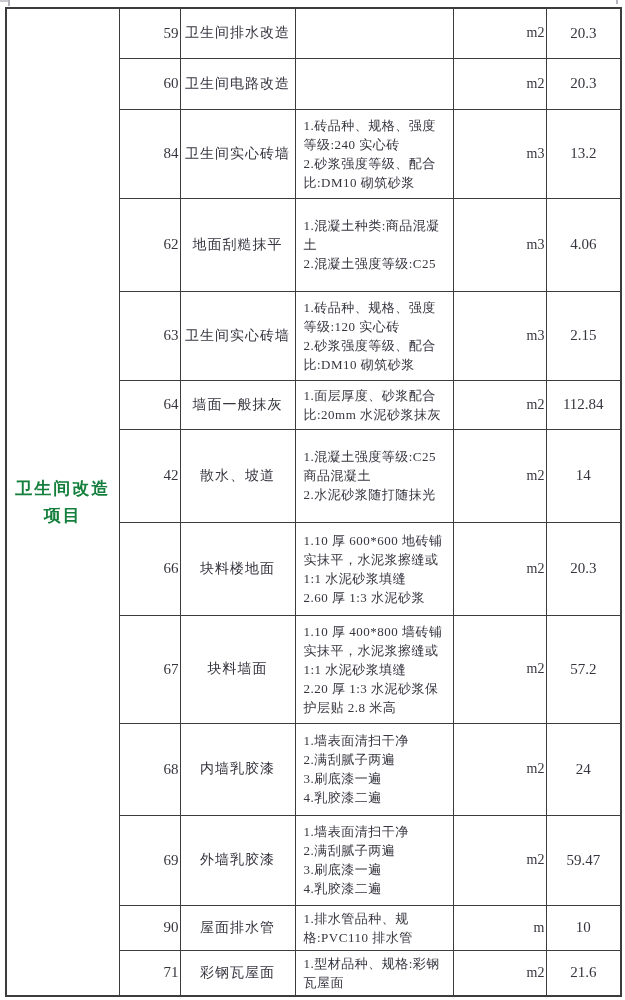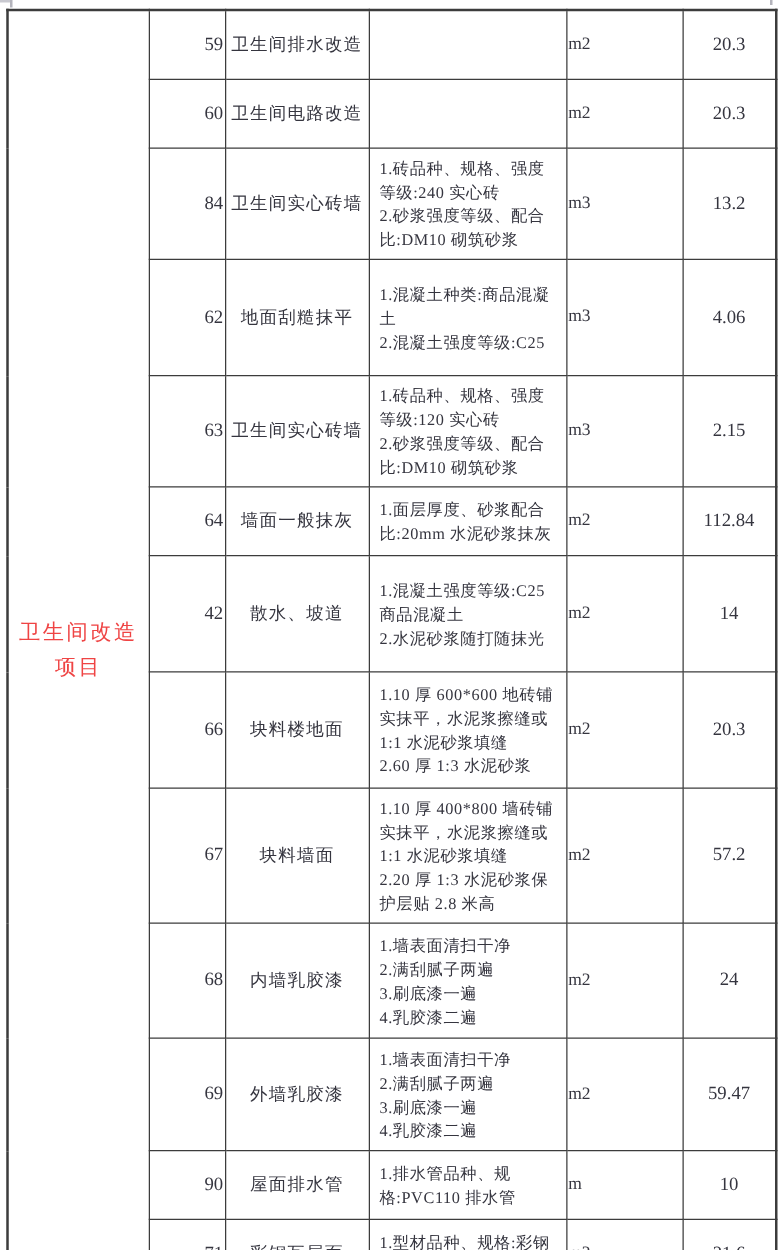--- a/index.html
+++ b/index.html
@@ -29,45 +29,46 @@
   table.boq td{
     border:1px solid #3c3c3c;
     overflow:hidden;
   }
   .cat-cell{
     text-align:center;
     vertical-align:middle;
     font-size:17px;
     letter-spacing:2px;
     line-height:1.6;
-    color:#ef4444;
+    color:#15803d;
+    font-weight:bold;
   }
   .cell-no{
     text-align:right;
     vertical-align:middle;
     font-size:15px;
   }
   .cell-name{
     text-align:center;
     vertical-align:middle;
     font-size:14px;
     letter-spacing:1px;
-    padding:18px 4px;
+    padding:0 4px;
   }
   .cell-desc{
     text-align:left;
     vertical-align:middle;
     font-size:13px;
     line-height:19px;
     padding:3px 6px 3px 8px;
     white-space:pre-line;
     letter-spacing:0.5px;
   }
   .cell-unit{
-    text-align:left;
+    text-align:right;
     vertical-align:middle;
     font-size:14px;
   }
   .cell-qty{
     text-align:center;
     vertical-align:middle;
     font-size:15px;
     margin-left:12px;
   }
 </style>

